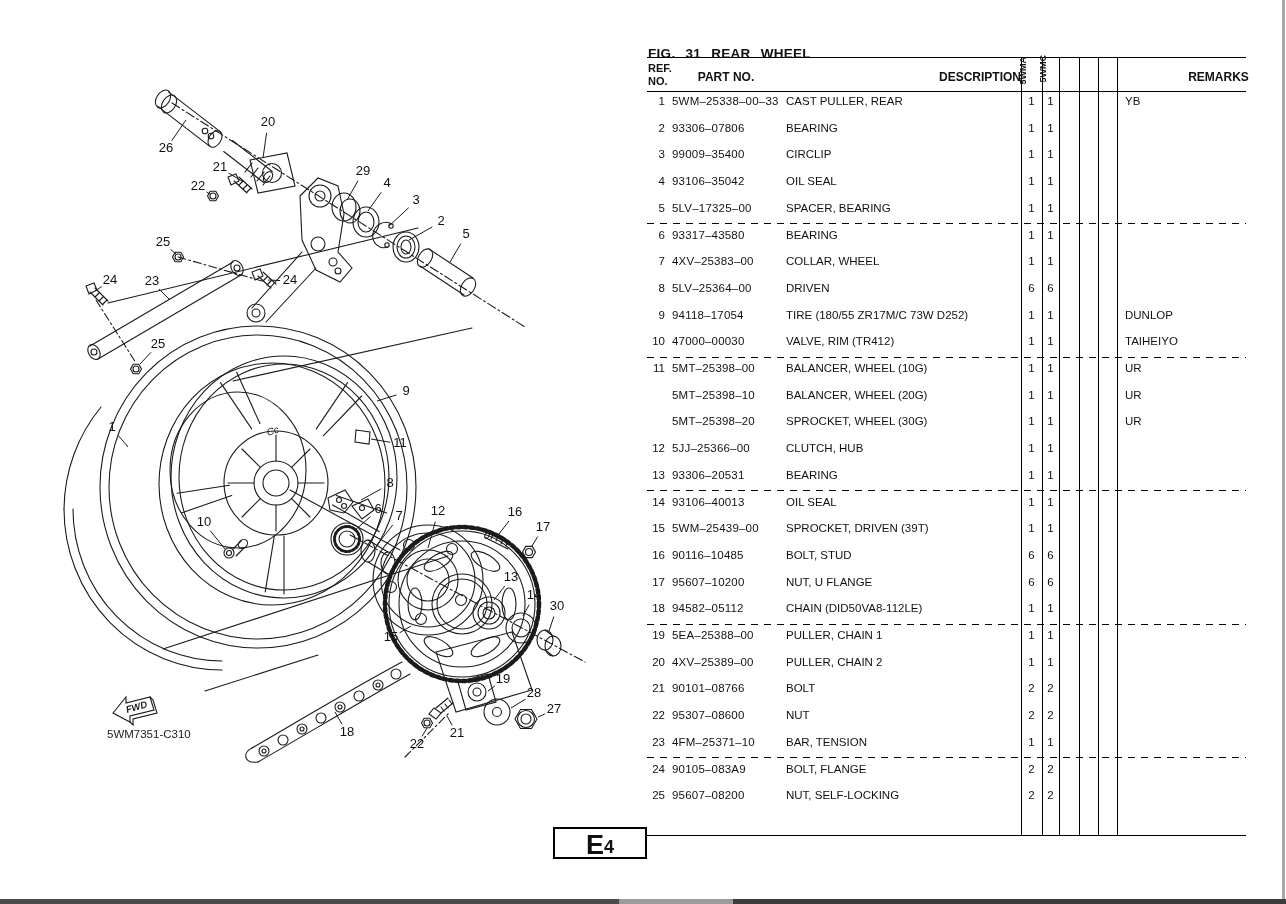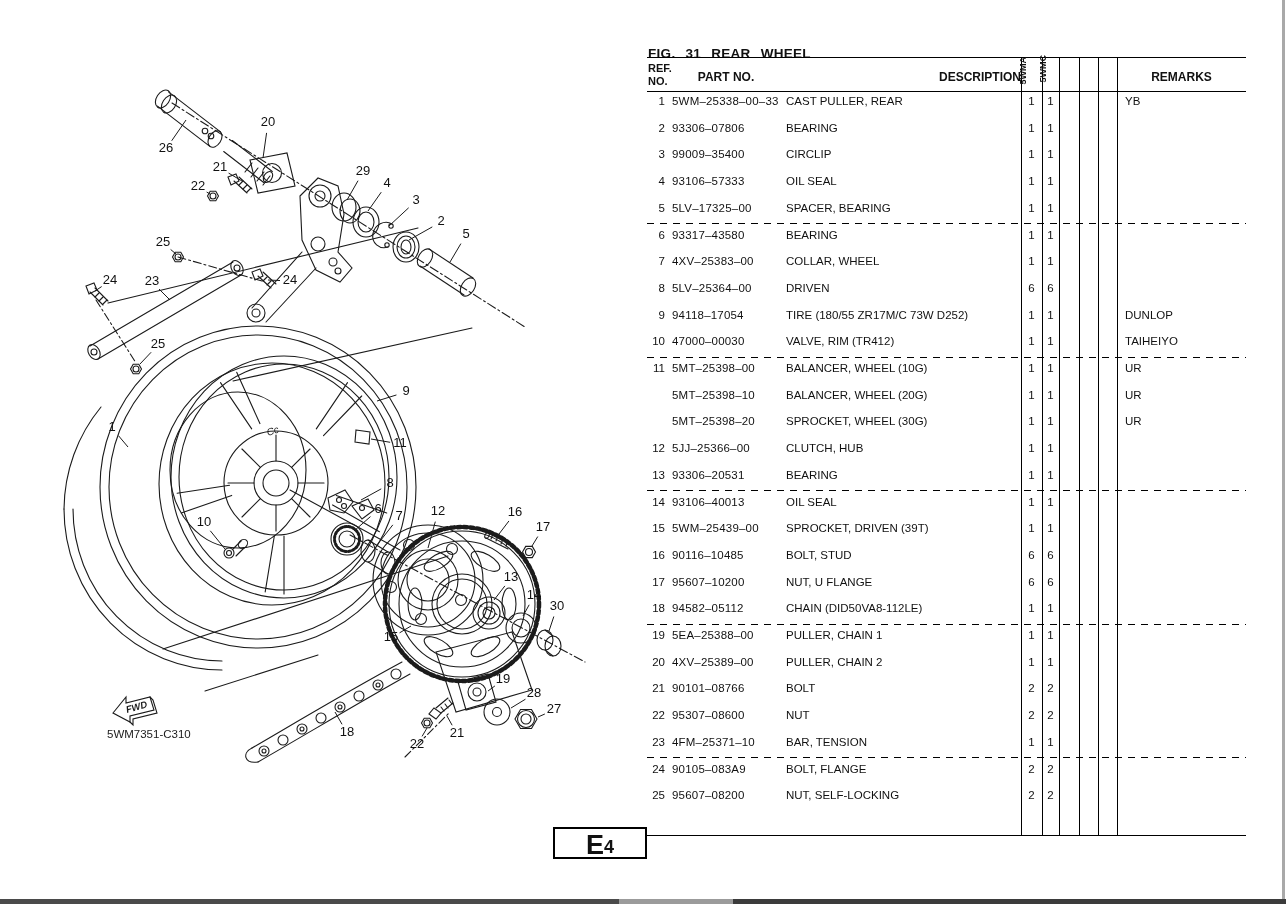--- a/index.html
+++ b/index.html
@@ -11,21 +11,21 @@
   
   .ptable{position:absolute;left:647px;top:57px;width:599px;height:778px;}
   .hline{position:absolute;left:0;height:1.4px;background:#000;width:599px;}
   .vline{position:absolute;top:0;width:1.3px;height:778px;background:#000;}
   .dashline{position:absolute;left:0;width:599px;height:1.2px;
             background:repeating-linear-gradient(90deg,#000 0 7px,transparent 7px 13px);}
   .hdr{position:absolute;font-weight:bold;font-size:12px;white-space:nowrap;}
   .hdr-ref{left:1px;top:5px;font-size:11px;line-height:13px;}
   .hdr-part{left:25px;width:108px;top:13px;text-align:center;}
   .hdr-desc{left:133px;width:241px;top:13px;text-align:right;}
-  .hdr-remarks{left:470px;width:129px;top:13px;text-align:center;}
+  .hdr-remarks{left:470px;width:129px;top:13px;text-align:center;padding-left:37px;}
   .vtext{position:absolute;font-size:9px;font-weight:bold;transform:rotate(-90deg);
          transform-origin:center center;white-space:nowrap;top:12px;}
   .vt1{left:365px;width:21px;text-align:center;}
   .vt2{left:387px;width:17px;text-align:center;}
   .prow{position:absolute;left:0;width:599px;height:14px;font-size:11.5px;white-space:nowrap;}
   .prow span{position:absolute;top:0;}
   .c-ref{left:0;width:18px;text-align:right;}
   .c-part{left:25px;letter-spacing:.2px;}
   .c-desc{left:139px;}
   .c-q1{left:374px;width:21px;text-align:center;}
@@ -460,21 +460,21 @@
         <div class="prow" style="top: 91.4px;">
           <span class="c-ref">3</span>
           <span class="c-part">99009–35400</span>
           <span class="c-desc">CIRCLIP</span>
           <span class="c-q1">1</span>
           <span class="c-q2">1</span>
           <span class="c-rem"></span>
         </div>
         <div class="prow" style="top: 118.1px;">
           <span class="c-ref">4</span>
-          <span class="c-part">93106–57333</span>
+          <span class="c-part">93106–35042</span>
           <span class="c-desc">OIL SEAL</span>
           <span class="c-q1">1</span>
           <span class="c-q2">1</span>
           <span class="c-rem"></span>
         </div>
         <div class="prow" style="top: 144.8px;">
           <span class="c-ref">5</span>
           <span class="c-part">5LV–17325–00</span>
           <span class="c-desc">SPACER, BEARING</span>
           <span class="c-q1">1</span>

